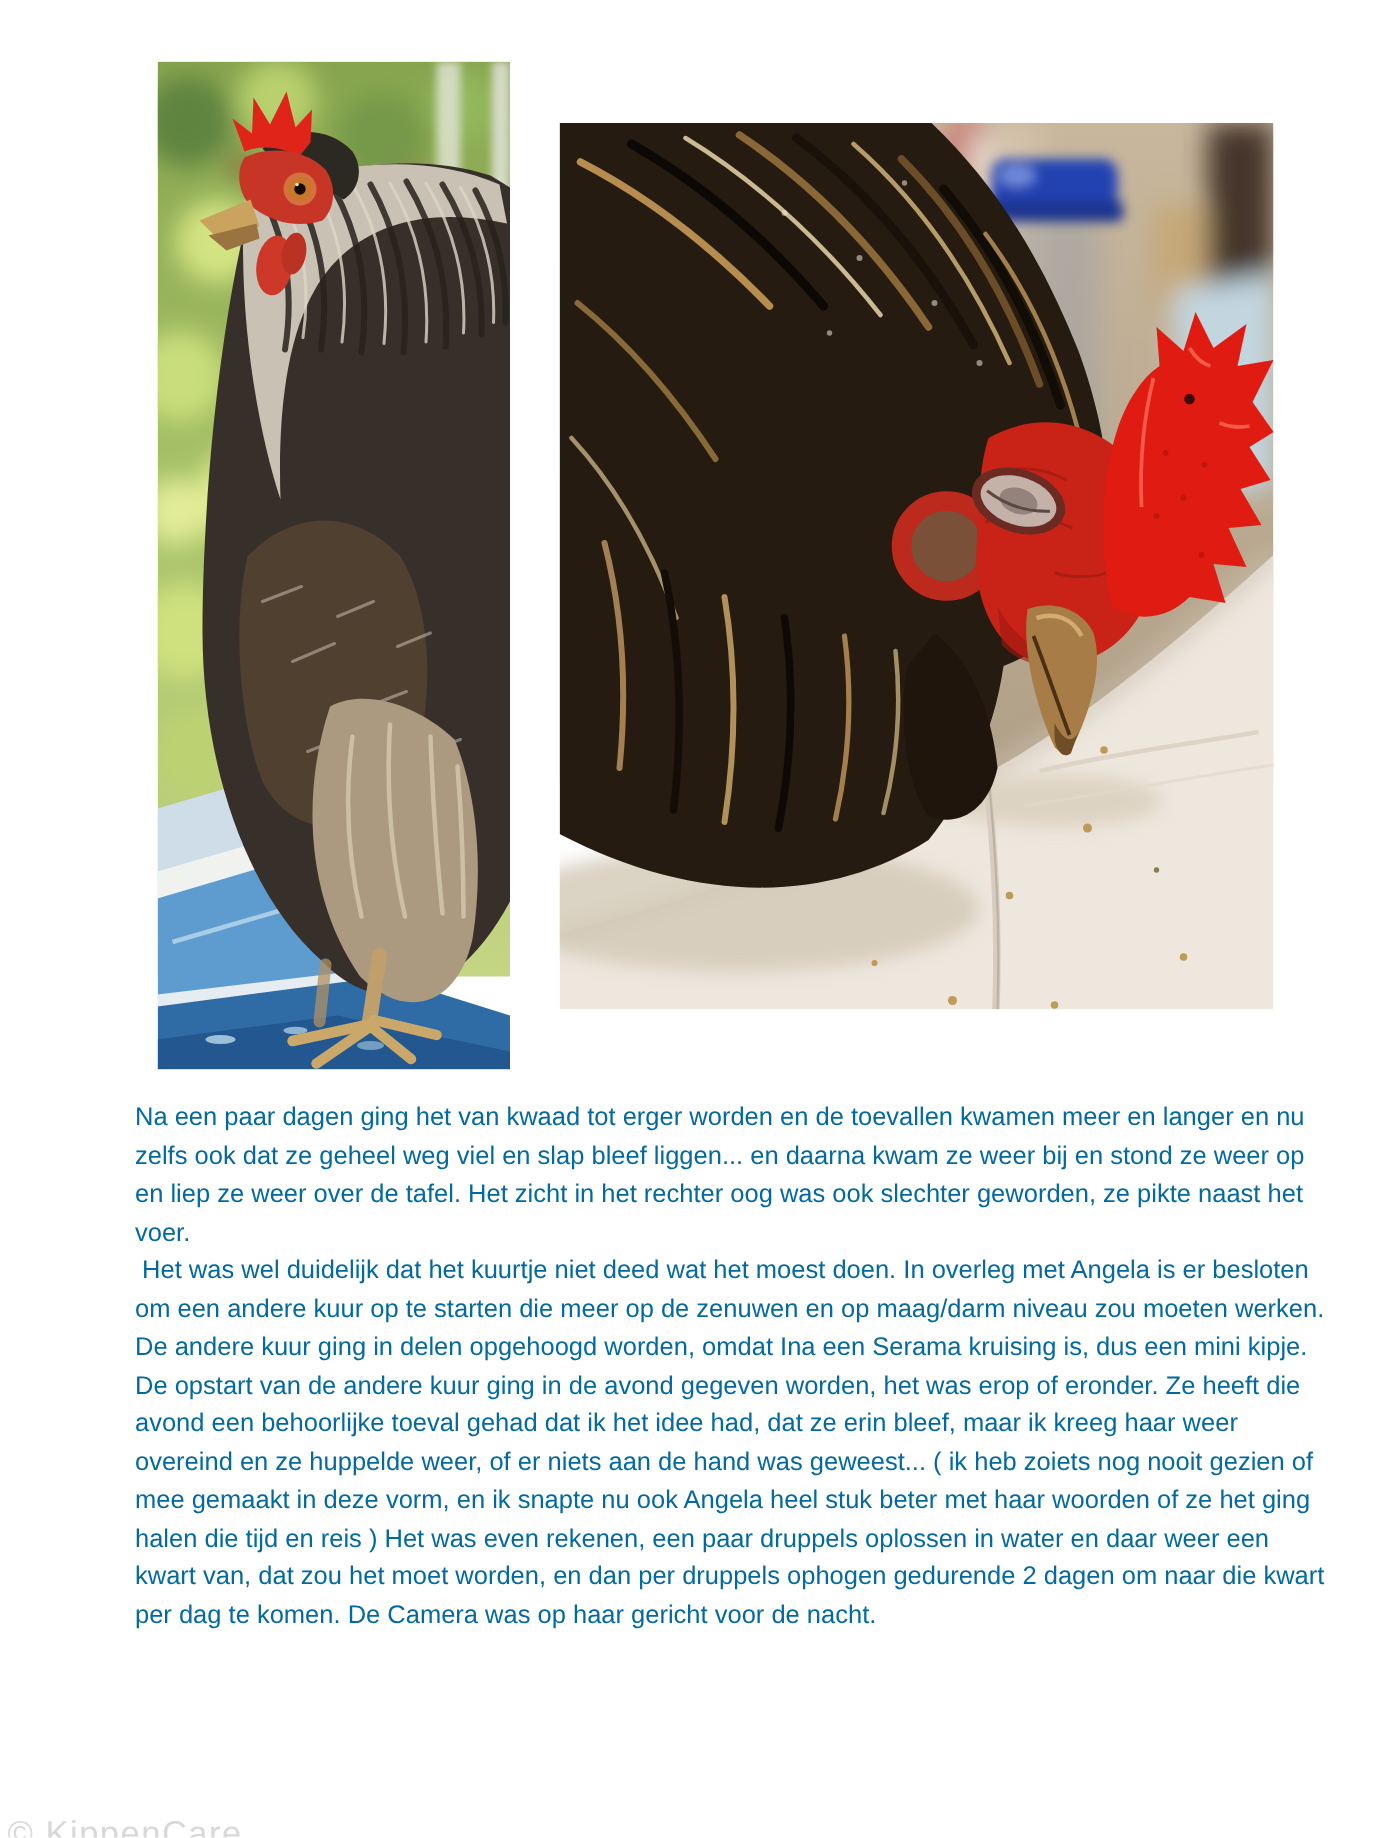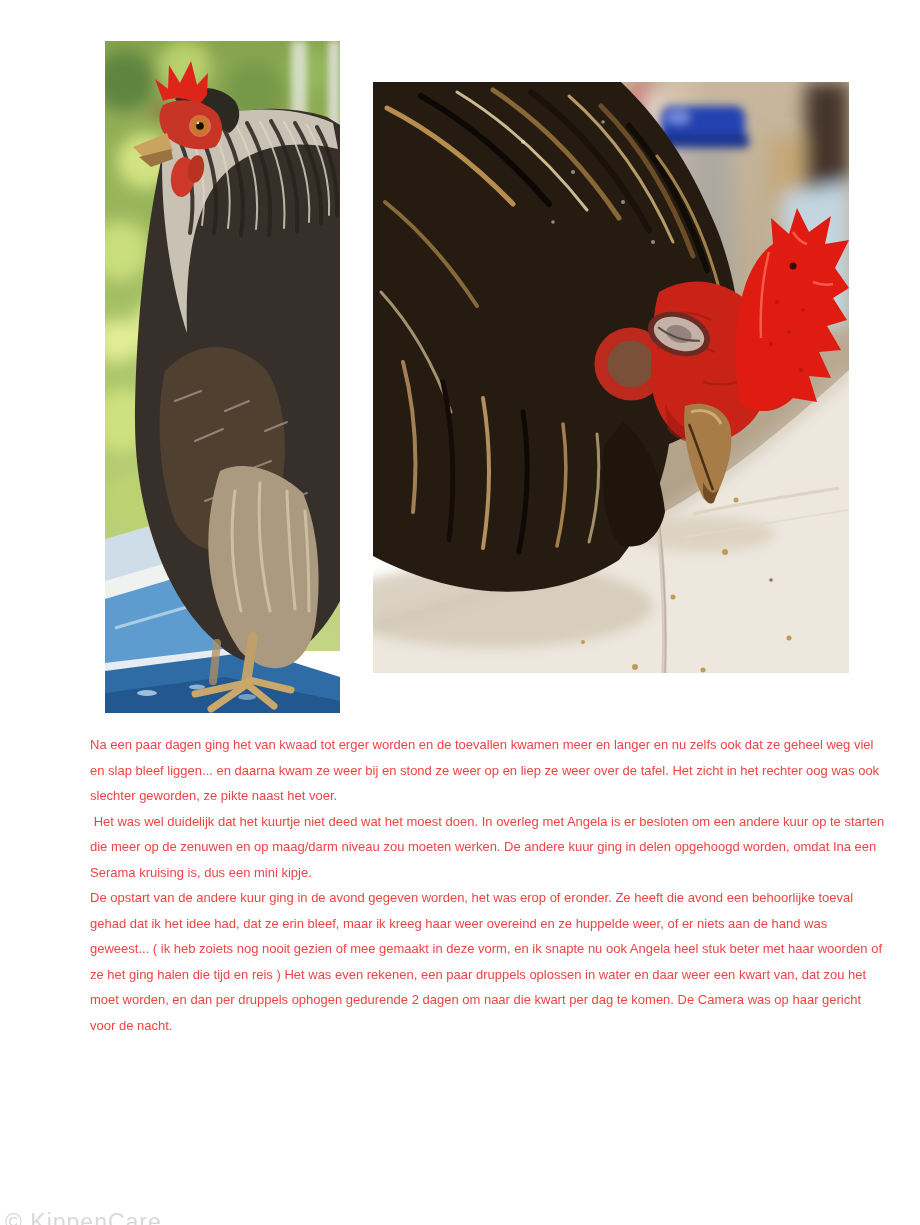--- a/index.html
+++ b/index.html
@@ -9,21 +9,21 @@
     width:920px; height:1225px;
     font-family:"Liberation Sans","DejaVu Sans",sans-serif;
     overflow:hidden;
   }
   .photo { position:absolute; overflow:hidden; }
   .photo svg { display:block; width:100%; height:100%; }
   #photo-left  { left:105px; top:41px;  width:235px; height:672px; }
   #photo-right { left:373px; top:82px;  width:476px; height:591px; }
   .article {
     position:absolute; left:90px; top:732px; width:795px;
-    color:#ef4444; font-size:13px; line-height:25.5px;
+    color:#0369a1; font-size:17px; line-height:25.5px;
   }
   .article p { white-space:pre-wrap; margin:0; }
   .watermark {
     position:absolute; left:5px; top:1191px;
     font-size:23px; color:#d8d8d8; letter-spacing:1px;margin-top:18px;
   }
 </style>
 </head>
 <body>
 

